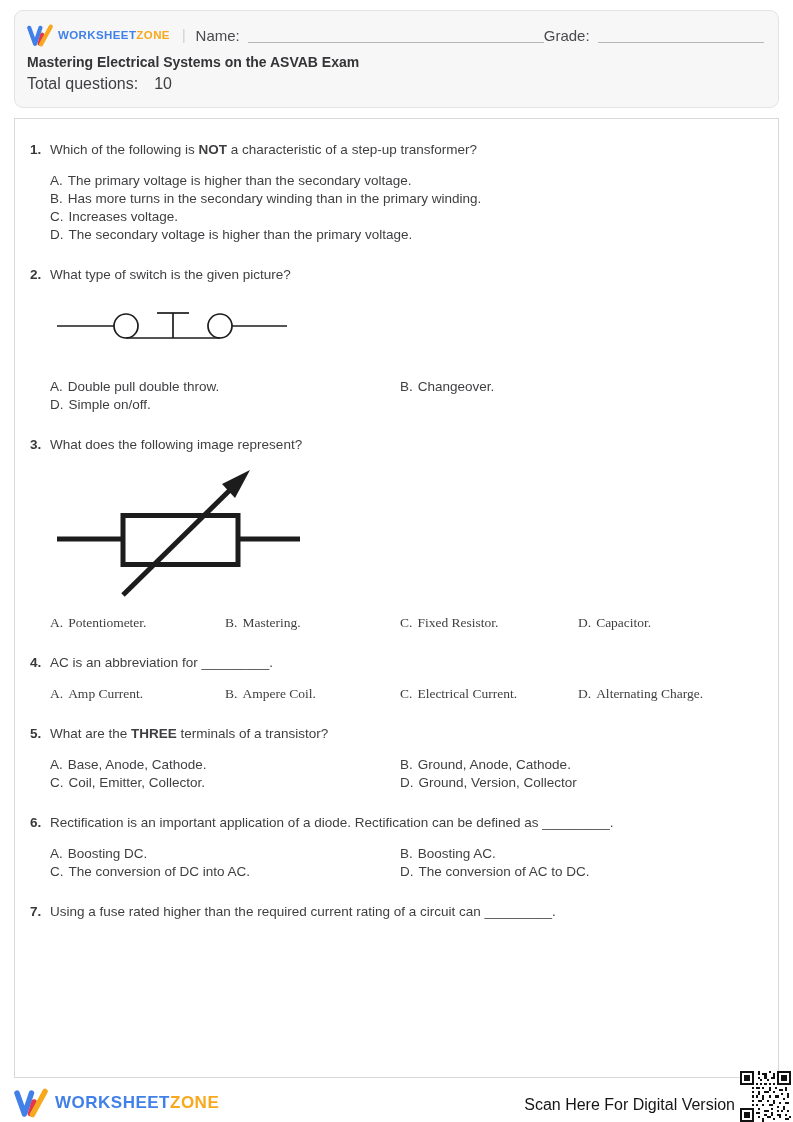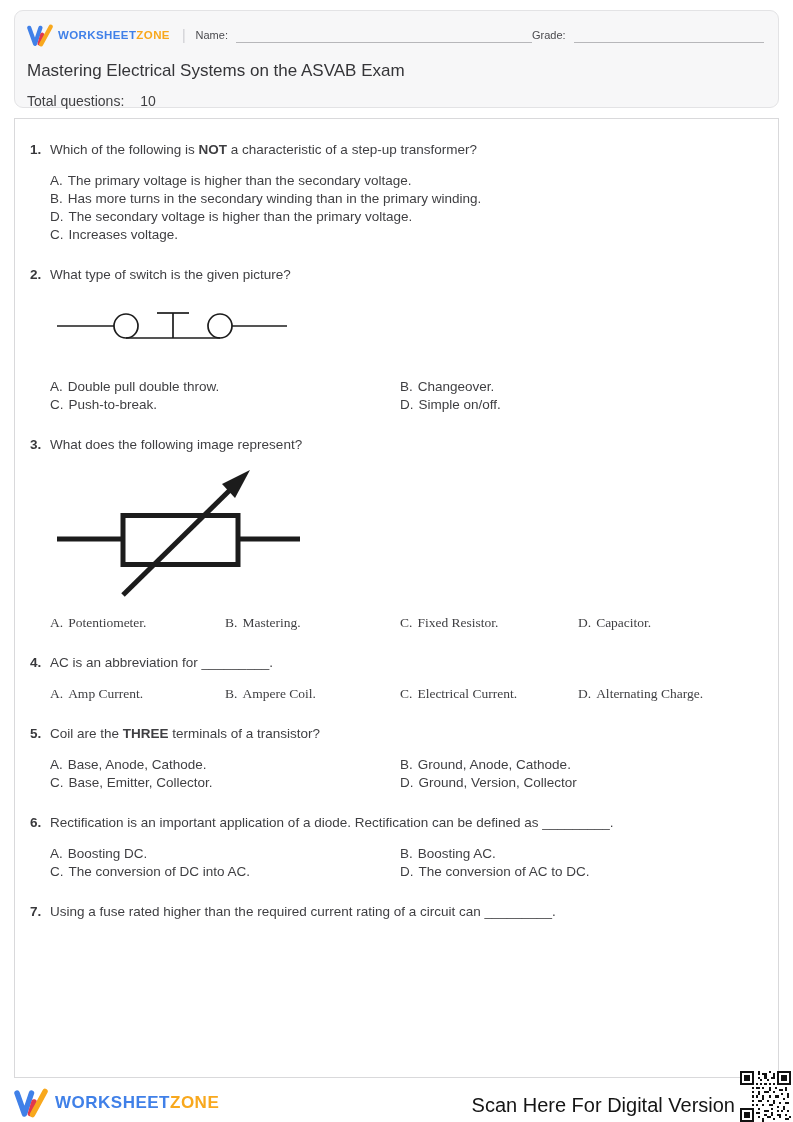--- a/index.html
+++ b/index.html
@@ -19,27 +19,27 @@
     padding: 12px 14px 0 12px;
   }
   .header-row { display: flex; align-items: center; height: 24px; }
   .brand { display: flex; align-items: center; gap: 5px; }
   .brand svg { display: block; }
   .brand-word1 { color: var(--brand-blue); font-weight: 700; }
   .brand-word2 { color: var(--brand-orange); font-weight: 700; }
   .brand-text-sm { font-size: 11.5px; letter-spacing: .4px; }
   .brand-text-lg { font-size: 17px; letter-spacing: .5px; }
   .hdr-sep { color: #cfcfd2; font-size: 14px; margin: 0 10px 0 12px; font-weight: 400; }
-  .field-label { font-size: 11px; color: #4a4a4e; }
+  .field-label { font-size: 15px; color: #4a4a4e; }
   .write-line { border-bottom: 1px solid #b7b7ba; height: 15px; display: inline-block; }
   .name-line { width: 296px; margin-left: 8px; }
   .grade-label { }
   .grade-line { flex: 1; margin-left: 8px; }
-  .ws-title { margin-top: 15px; font-size: 17px; line-height: 18px; font-weight: 400; color: #353538; }
-  .total-row { margin-top: 12px; font-size: 14px; line-height: 18px; color: #3f3f42; }
+  .ws-title { margin-top: 6px; font-size: 14px; line-height: 18px; font-weight: 700; color: #353538; }
+  .total-row { margin-top: 4px; font-size: 16px; line-height: 18px; color: #3f3f42; }
   .total-val { margin-left: 16px; }
 
   
   .main-box {
     position: absolute; left: 14px; top: 118px; width: 765px; height: 960px;
     background: #ffffff; border: 1px solid #d9d9db;
     padding: 22px 16px 0 15px; overflow: hidden;
   }
   .question { margin-bottom: 22px; font-size: 13.5px; line-height: 18px; }
   .q-line { display: flex; margin-bottom: 13px; }
@@ -50,21 +50,21 @@
   .cols-2 { grid-template-columns: 350px 1fr; }
   .cols-4 { grid-template-columns: 175px 175px 178px 1fr; font-family: Liberation Serif, serif; }
   .option { white-space: nowrap; }
   .opt-letter { margin-right: 5px; }
   .figure { display: block; }
   .fig-switch { margin: 8px 0 25px 27px; }
   .fig-rheostat { margin: 9px 0 16px 27px; }
 
   
   .footer-brand { position: absolute; left: 14px; top: 1088px; display: flex; align-items: center; gap: 7px; }
-  .scan-text { position: absolute; right: 58px; top: 1093px; font-size: 20px; line-height: 24px; color: #151515; }
+  .scan-text { position: absolute; right: 58px; top: 1093px; font-size: 16px; line-height: 24px; color: #151515; }
   .qr { position: absolute; right: 2px; top: 1071px; }
 </style>
 </head>
 <body>
 
 <div class="page">
 
   <div class="header-box">
     <div class="header-row">
       <div class="brand">
@@ -90,22 +90,22 @@
   <div class="main-box">
 
     <div class="question">
       <div class="q-line">
         <span class="q-num">1.</span>
         <span class="q-text"><span>Which of the following is </span><b>NOT</b><span> a characteristic of a step-up transformer?</span></span>
       </div>
       <div class="options cols-1">
         <div class="option"><span class="opt-letter">A.</span><span>The primary voltage is higher than the secondary voltage.</span></div>
         <div class="option"><span class="opt-letter">B.</span><span>Has more turns in the secondary winding than in the primary winding.</span></div>
+        <div class="option"><span class="opt-letter">C.</span><span>Increases voltage.</span></div>
         <div class="option"><span class="opt-letter">D.</span><span>The secondary voltage is higher than the primary voltage.</span></div>
-        <div class="option"><span class="opt-letter">C.</span><span>Increases voltage.</span></div>
       </div>
     </div>
 
     <div class="question">
       <div class="q-line">
         <span class="q-num">2.</span>
         <span class="q-text"><span>What type of switch is the given picture?</span><b></b><span></span></span>
       </div>
       <svg class="figure fig-switch" width="230" height="56" viewBox="0 0 230 56">
         <g fill="none" style="stroke:var(--symbol-ink)" stroke-width="1.7">
@@ -114,21 +114,20 @@
           <circle cx="163" cy="29" r="12"></circle>
           <line x1="69" y1="41" x2="163" y2="41"></line>
           <line x1="116" y1="41" x2="116" y2="16"></line>
           <line x1="100" y1="16" x2="132" y2="16"></line>
           <line x1="175" y1="29" x2="230" y2="29"></line>
         </g>
       </svg>
       <div class="options cols-2">
         <div class="option"><span class="opt-letter">A.</span><span>Double pull double throw.</span></div>
         <div class="option"><span class="opt-letter">B.</span><span>Changeover.</span></div>
-        <div class="option"><span class="opt-letter">C.</span><span>Push-to-break.</span></div>
         <div class="option"><span class="opt-letter">D.</span><span>Simple on/off.</span></div>
       </div>
     </div>
 
     <div class="question">
       <div class="q-line">
         <span class="q-num">3.</span>
         <span class="q-text"><span>What does the following image represent?</span><b></b><span></span></span>
       </div>
       <svg class="figure fig-rheostat" width="243" height="131" viewBox="0 0 243 131">
@@ -157,26 +156,26 @@
         <div class="option"><span class="opt-letter">A.</span><span>Amp Current.</span></div>
         <div class="option"><span class="opt-letter">B.</span><span>Ampere Coil.</span></div>
         <div class="option"><span class="opt-letter">C.</span><span>Electrical Current.</span></div>
         <div class="option"><span class="opt-letter">D.</span><span>Alternating Charge.</span></div>
       </div>
     </div>
 
     <div class="question">
       <div class="q-line">
         <span class="q-num">5.</span>
-        <span class="q-text"><span>Coil are the </span><b>THREE</b><span> terminals of a transistor?</span></span>
+        <span class="q-text"><span>What are the </span><b>THREE</b><span> terminals of a transistor?</span></span>
       </div>
       <div class="options cols-2">
         <div class="option"><span class="opt-letter">A.</span><span>Base, Anode, Cathode.</span></div>
         <div class="option"><span class="opt-letter">B.</span><span>Ground, Anode, Cathode.</span></div>
-        <div class="option"><span class="opt-letter">C.</span><span>Base, Emitter, Collector.</span></div>
+        <div class="option"><span class="opt-letter">C.</span><span>Coil, Emitter, Collector.</span></div>
         <div class="option"><span class="opt-letter">D.</span><span>Ground, Version, Collector</span></div>
       </div>
     </div>
 
     <div class="question">
       <div class="q-line">
         <span class="q-num">6.</span>
         <span class="q-text"><span>Rectification is an important application of a diode. Rectification can be defined as _________.</span><b></b><span></span></span>
       </div>
       <div class="options cols-2">

